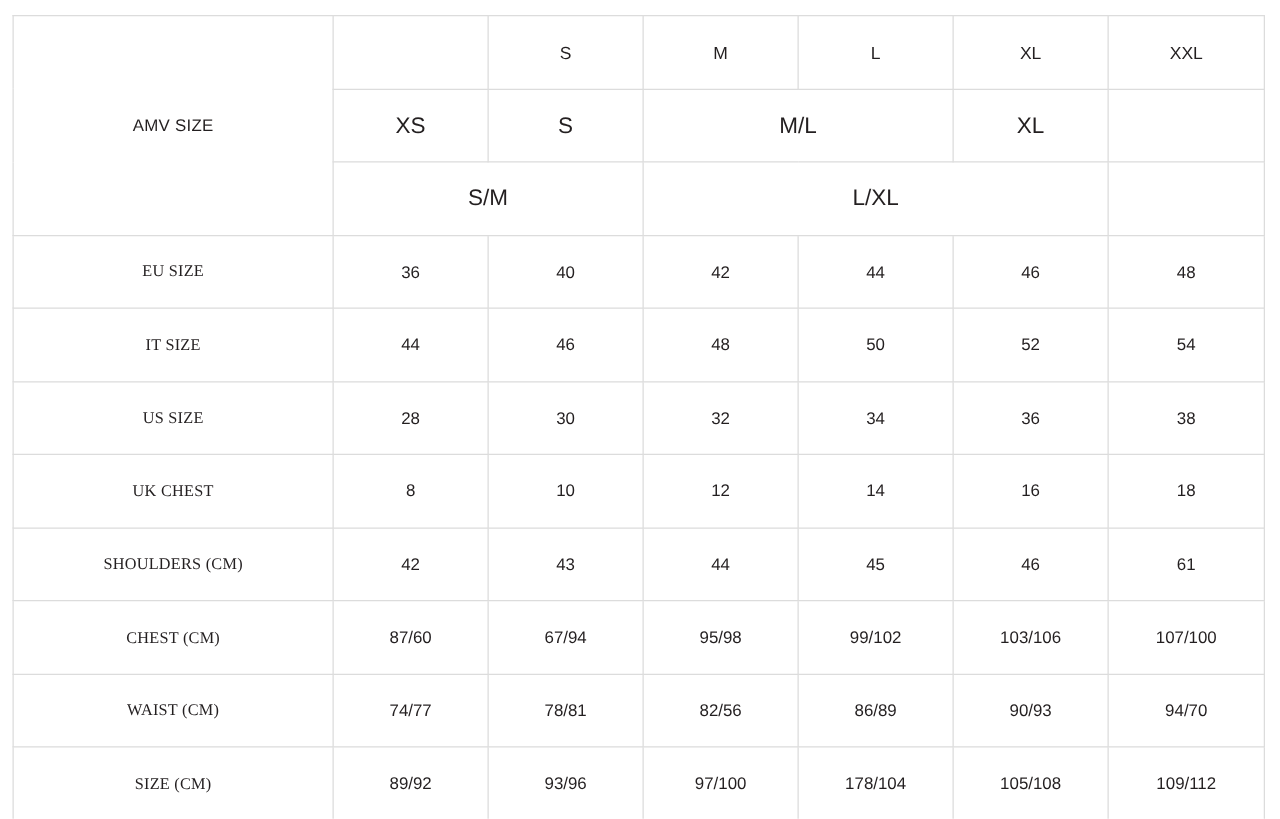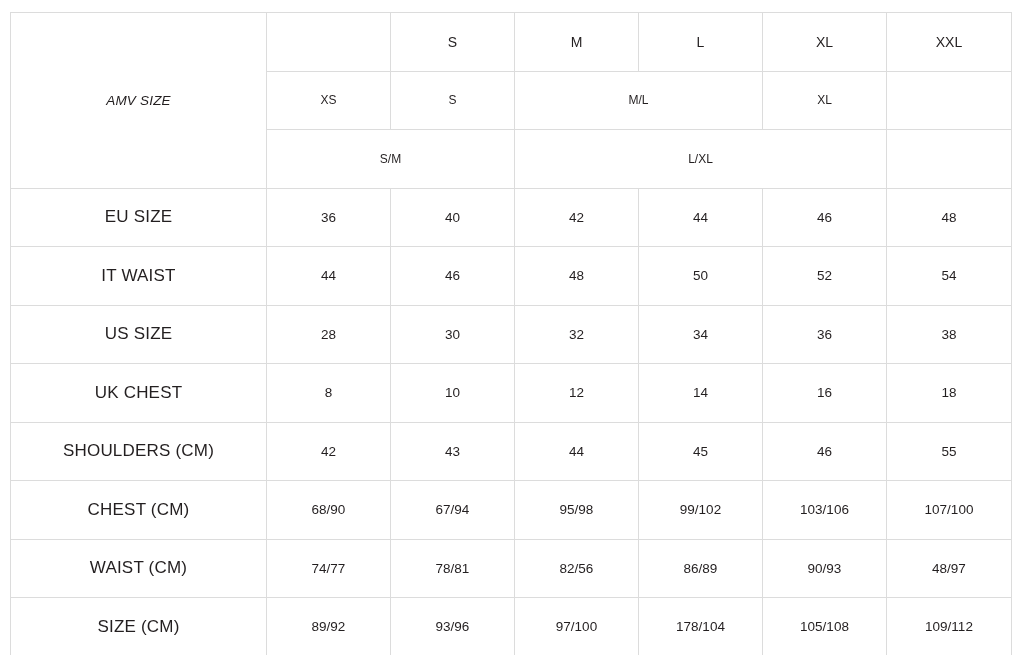--- a/index.html
+++ b/index.html
@@ -36,33 +36,33 @@
     font-weight: 400;
   }
   
   col.c-label { width: 256px; }
   col.c-size  { width: 124px; }
   col.c-size2 { width: 125px; }
 
   td.label-cell {
     font-size: 13.5px;
     letter-spacing: 0.2px;
-    font-style: italic;
   }
   td.row-label {
-    font-size: 17px;
+    font-size: 13px;
     letter-spacing: 0.2px;
+    font-family: Liberation Serif, serif;
   }
   td.head-strong {
     font-weight: 700;
     font-size: 14px;
   }
   td.merge-strong {
     font-weight: 700;
-    font-size: 12px;
+    font-size: 18px;
   }
 </style>
 </head>
 <body>
 
 <div class="sheet">
   <table class="size-chart">
     <colgroup>
       <col class="c-label">
       <col class="c-size">
@@ -101,21 +101,21 @@
       <tr>
         <td class="row-label">EU SIZE</td>
         <td>36</td>
         <td>40</td>
         <td>42</td>
         <td>44</td>
         <td>46</td>
         <td>48</td>
       </tr>
       <tr>
-        <td class="row-label">IT WAIST</td>
+        <td class="row-label">IT SIZE</td>
         <td>44</td>
         <td>46</td>
         <td>48</td>
         <td>50</td>
         <td>52</td>
         <td>54</td>
       </tr>
       <tr>
         <td class="row-label">US SIZE</td>
         <td>28</td>
@@ -134,39 +134,39 @@
         <td>16</td>
         <td>18</td>
       </tr>
       <tr>
         <td class="row-label">SHOULDERS (CM)</td>
         <td>42</td>
         <td>43</td>
         <td>44</td>
         <td>45</td>
         <td>46</td>
-        <td>55</td>
+        <td>61</td>
       </tr>
       <tr>
         <td class="row-label">CHEST (CM)</td>
-        <td>68/90</td>
+        <td>87/60</td>
         <td>67/94</td>
         <td>95/98</td>
         <td>99/102</td>
         <td>103/106</td>
         <td>107/100</td>
       </tr>
       <tr>
         <td class="row-label">WAIST (CM)</td>
         <td>74/77</td>
         <td>78/81</td>
         <td>82/56</td>
         <td>86/89</td>
         <td>90/93</td>
-        <td>48/97</td>
+        <td>94/70</td>
       </tr>
       <tr>
         <td class="row-label">SIZE (CM)</td>
         <td>89/92</td>
         <td>93/96</td>
         <td>97/100</td>
         <td>178/104</td>
         <td>105/108</td>
         <td>109/112</td>
       </tr>

